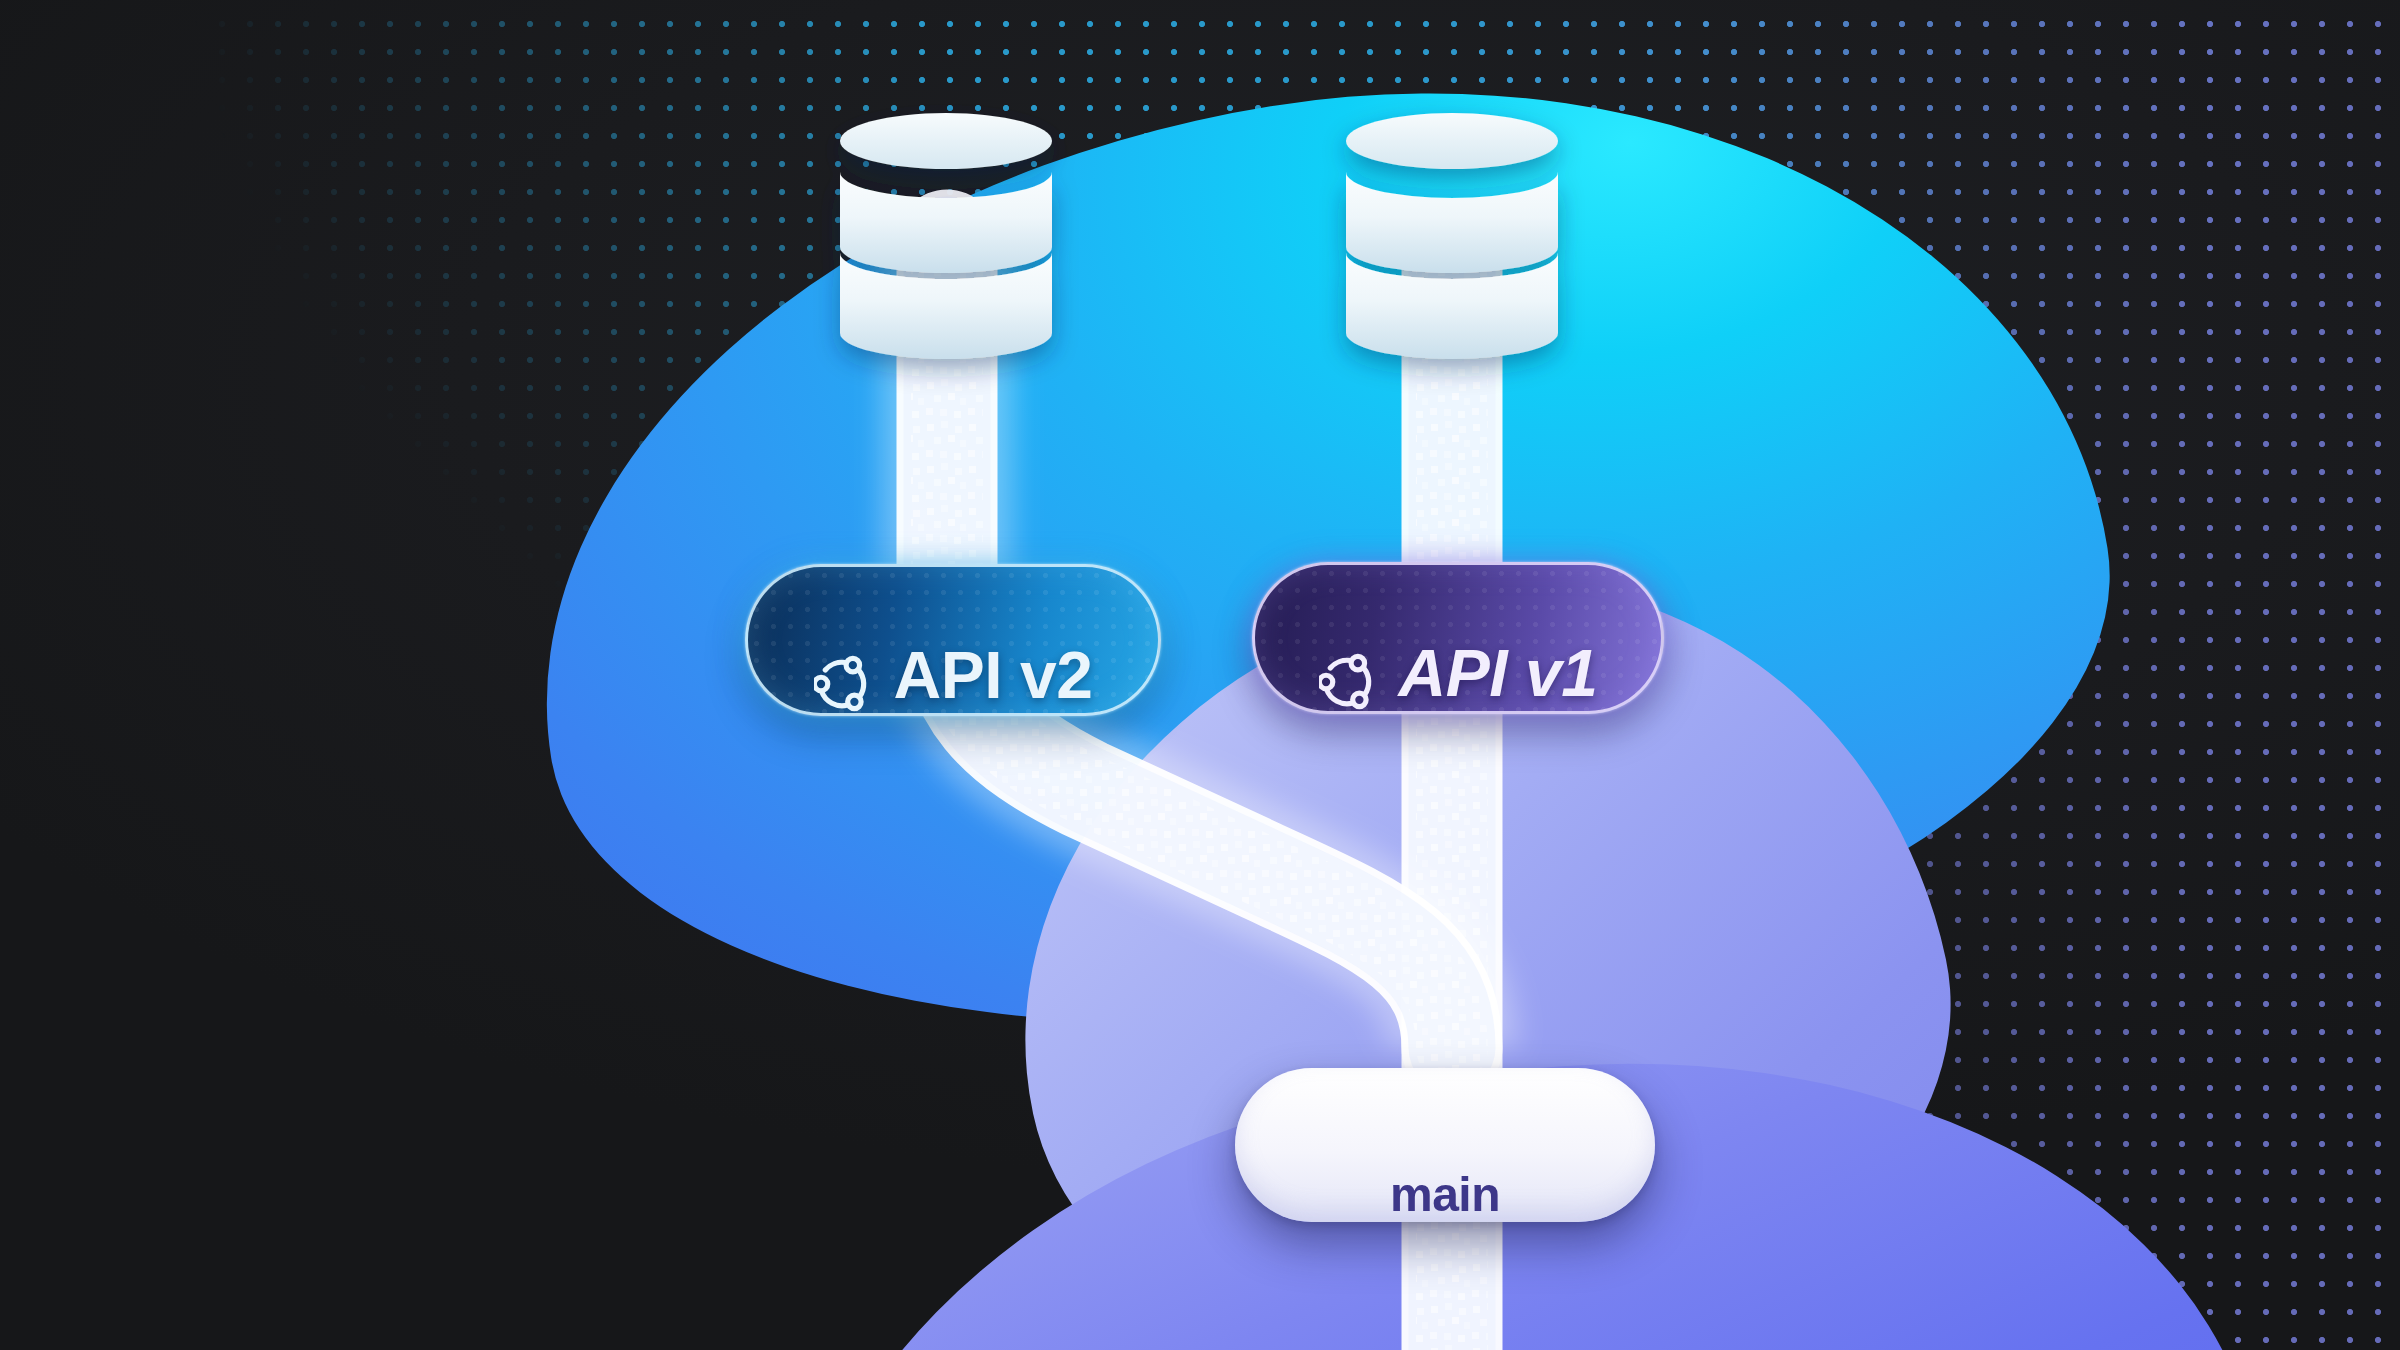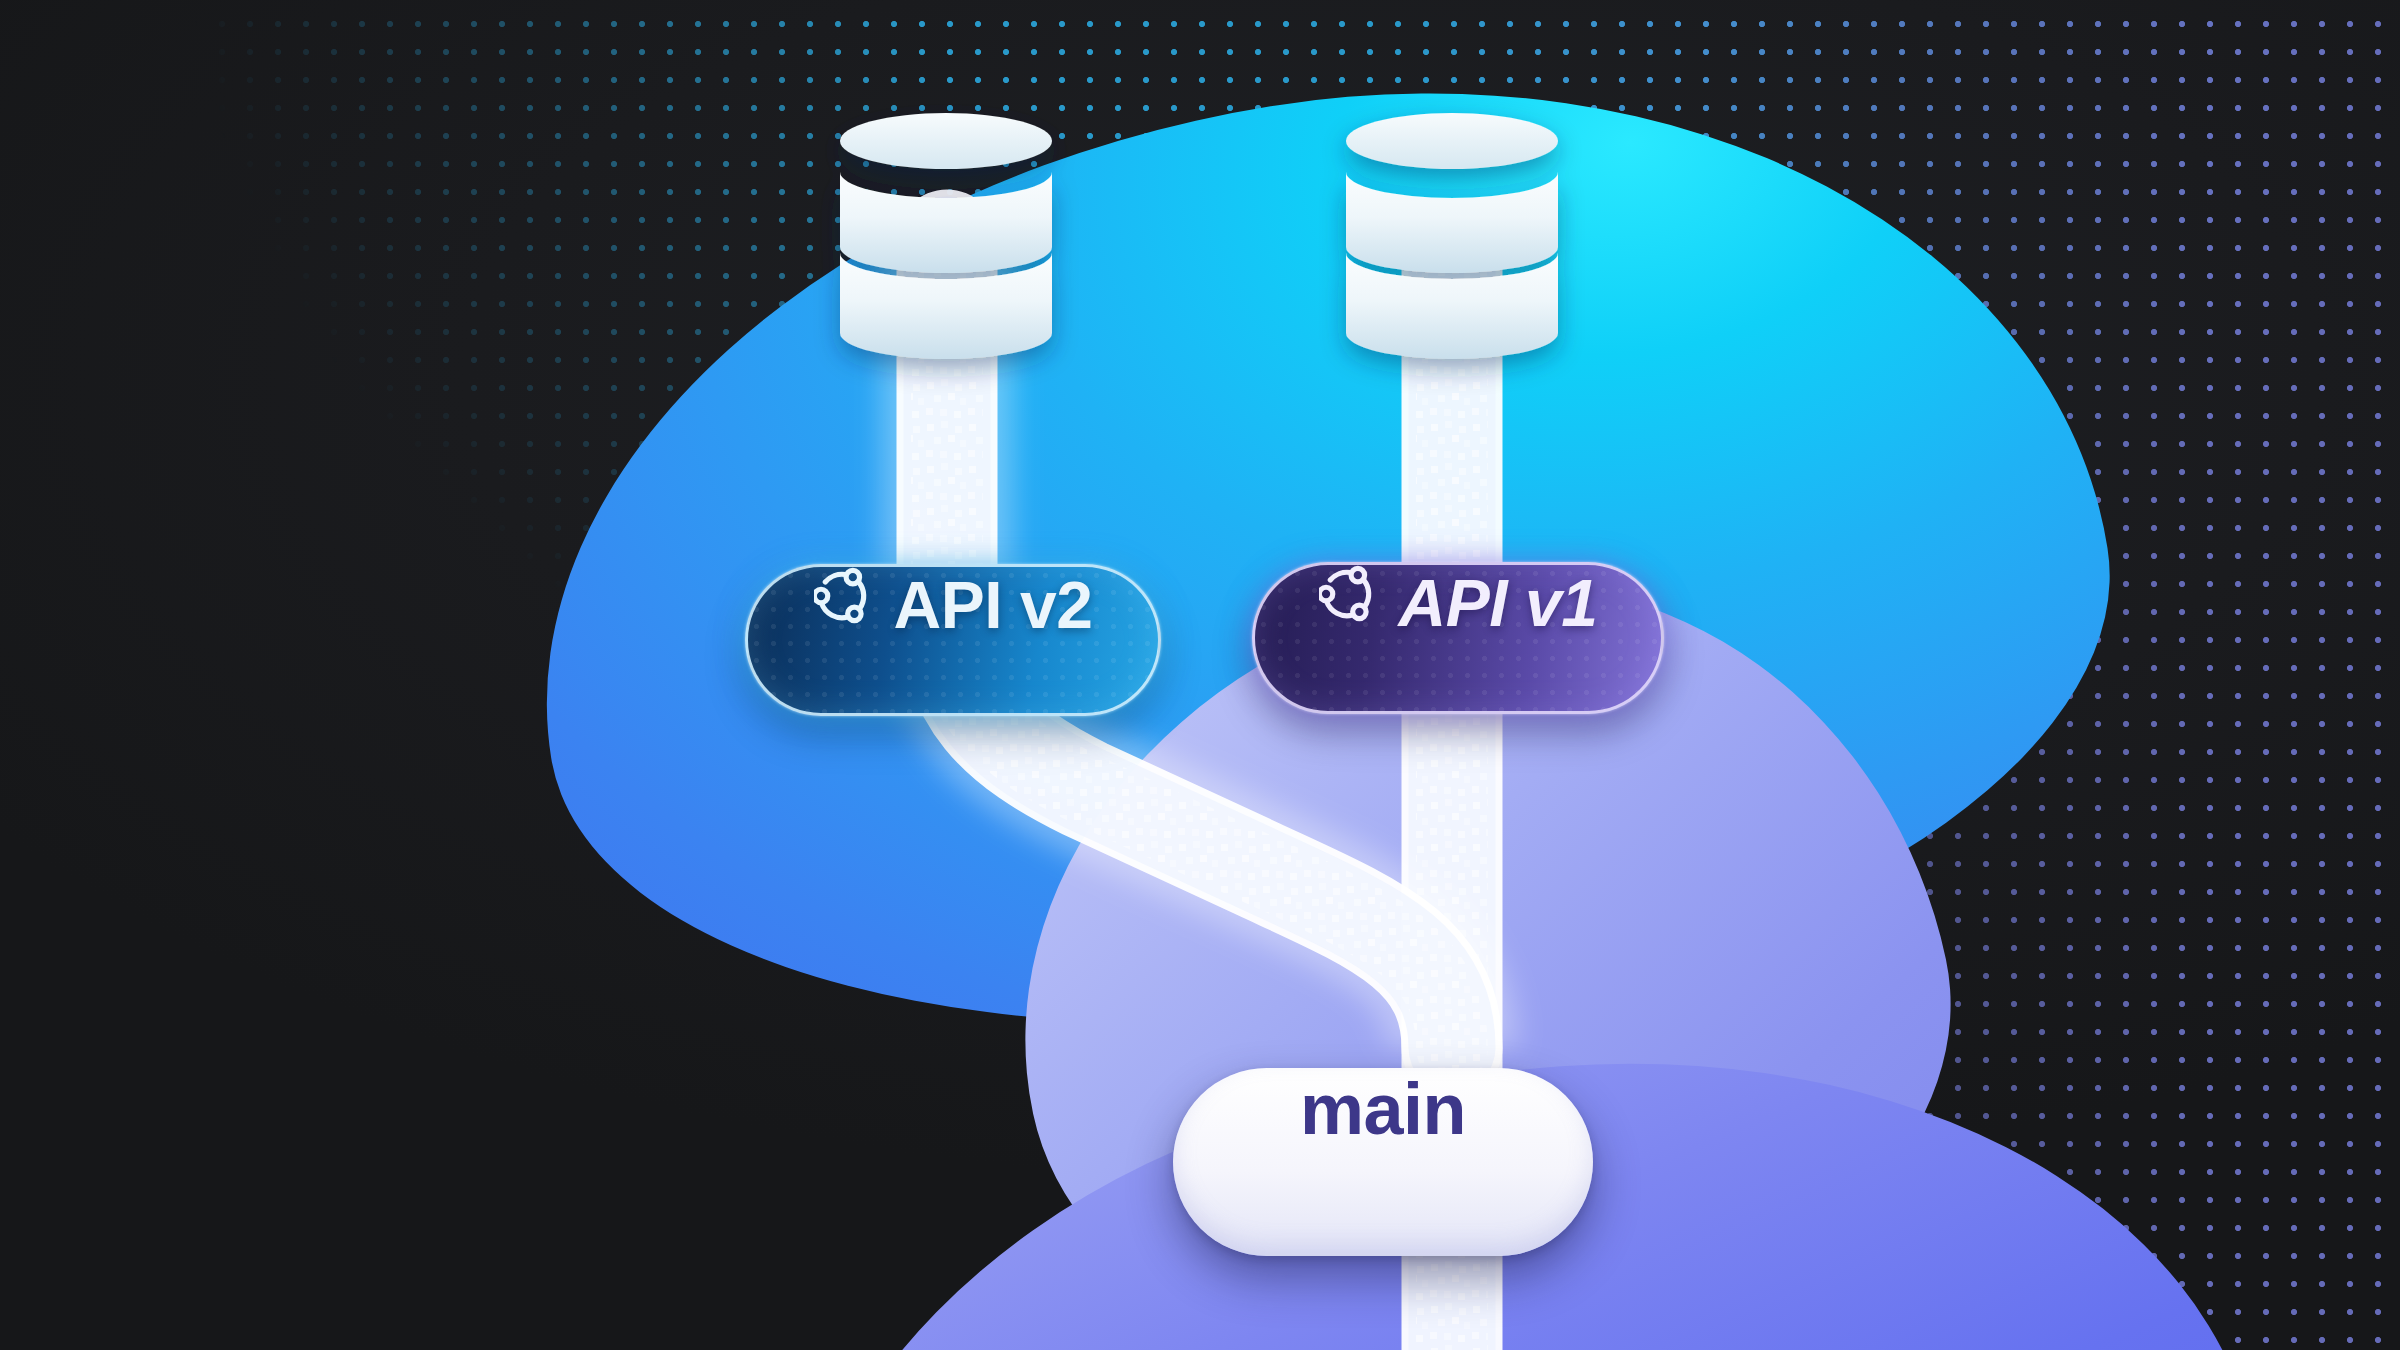--- a/index.html
+++ b/index.html
@@ -25,41 +25,41 @@
     background:radial-gradient(ellipse at 74% 10%, var(--accent-cyan) 0%, #0fd0f8 18%, #1fb2f5 38%, var(--accent-blue) 58%, #3b83f1 78%, #4173f0 95%);}
   .blob-lavender{left:1015px;top:595px;width:925px;height:770px;transform:rotate(-12deg);
     border-radius:55% 45% 48% 52% / 55% 60% 40% 45%;
     background:linear-gradient(150deg, #c2c8f8 0%, var(--accent-lavender) 40%, #8b93f0 75%, #8088ee 100%);}
   .blob-peri{left:765px;top:1075px;width:1495px;height:900px;transform:rotate(-8deg);
     border-radius:50% 50% 46% 54% / 64% 58% 36% 42%;
     background:linear-gradient(165deg, #9aa1f3 0%, #7e86f1 28%, var(--accent-periwinkle) 55%, #5765ee 85%);}
   
   svg.pipes{position:absolute;inset:0;display:block;}
   
-  .badge{position:absolute;display:flex;align-items:flex-start;justify-content:center;gap:22px;
+  .badge{position:absolute;display:flex;align-items:flex-end;justify-content:center;gap:22px;
     border-radius:999px;font-weight:700;font-size:66px;letter-spacing:-.5px;}
   .badge .bicon{width:58px;height:58px;display:block;flex:0 0 auto;}
   .badge .bicon svg{display:block;width:100%;height:100%;}
   .badge-v2{left:745px;top:564px;width:410px;height:146px;color:#eaf5fc;
     background-image:radial-gradient(rgba(255,255,255,.08) 2.2px, transparent 2.9px),
       linear-gradient(100deg, var(--badge-v2-from) 0%, #0e4f8d 35%, #1787cd 70%, var(--badge-v2-to) 100%);
     background-size:17px 17px,100% 100%;
     border:3px solid rgba(203,236,252,.92);
     box-shadow:0 0 28px rgba(64,196,255,.55), 0 0 3px rgba(255,255,255,.7),
       0 16px 38px rgba(0,25,60,.38), inset 0 0 32px rgba(110,200,250,.22);
     text-shadow:0 3px 8px rgba(0,25,55,.4);}
   .badge-v1{left:1252px;top:562px;width:406px;height:146px;color:#f2eefd;
     background-image:radial-gradient(rgba(255,255,255,.07) 2.2px, transparent 2.9px),
       linear-gradient(100deg, var(--badge-v1-from) 0%, #35296e 30%, #5a4aa8 68%, var(--badge-v1-to) 100%);
     background-size:17px 17px,100% 100%;
     border:3px solid rgba(223,214,250,.92);
     box-shadow:0 0 28px rgba(142,120,255,.5), 0 0 3px rgba(255,255,255,.7),
       0 16px 38px rgba(15,10,50,.4), inset 0 0 32px rgba(170,150,255,.2);
     text-shadow:0 3px 8px rgba(20,10,60,.45);font-style:italic;}
-  .badge-main{left:1173px;top:1068px;width:420px;height:188px;font-size:72px;
+  .badge-main{left:1235px;top:1068px;width:420px;height:154px;font-size:48px;
     color:var(--main-text);
     background:linear-gradient(180deg, #ffffff 0%, #f5f5fc 55%, #e3e5f7 100%);
     box-shadow:0 22px 46px rgba(25,25,70,.45), 0 4px 10px rgba(30,30,80,.22),
       inset 0 -10px 22px rgba(150,155,220,.25);}
 </style>
 </head>
 <body>
 
 <div class="stage">
 

